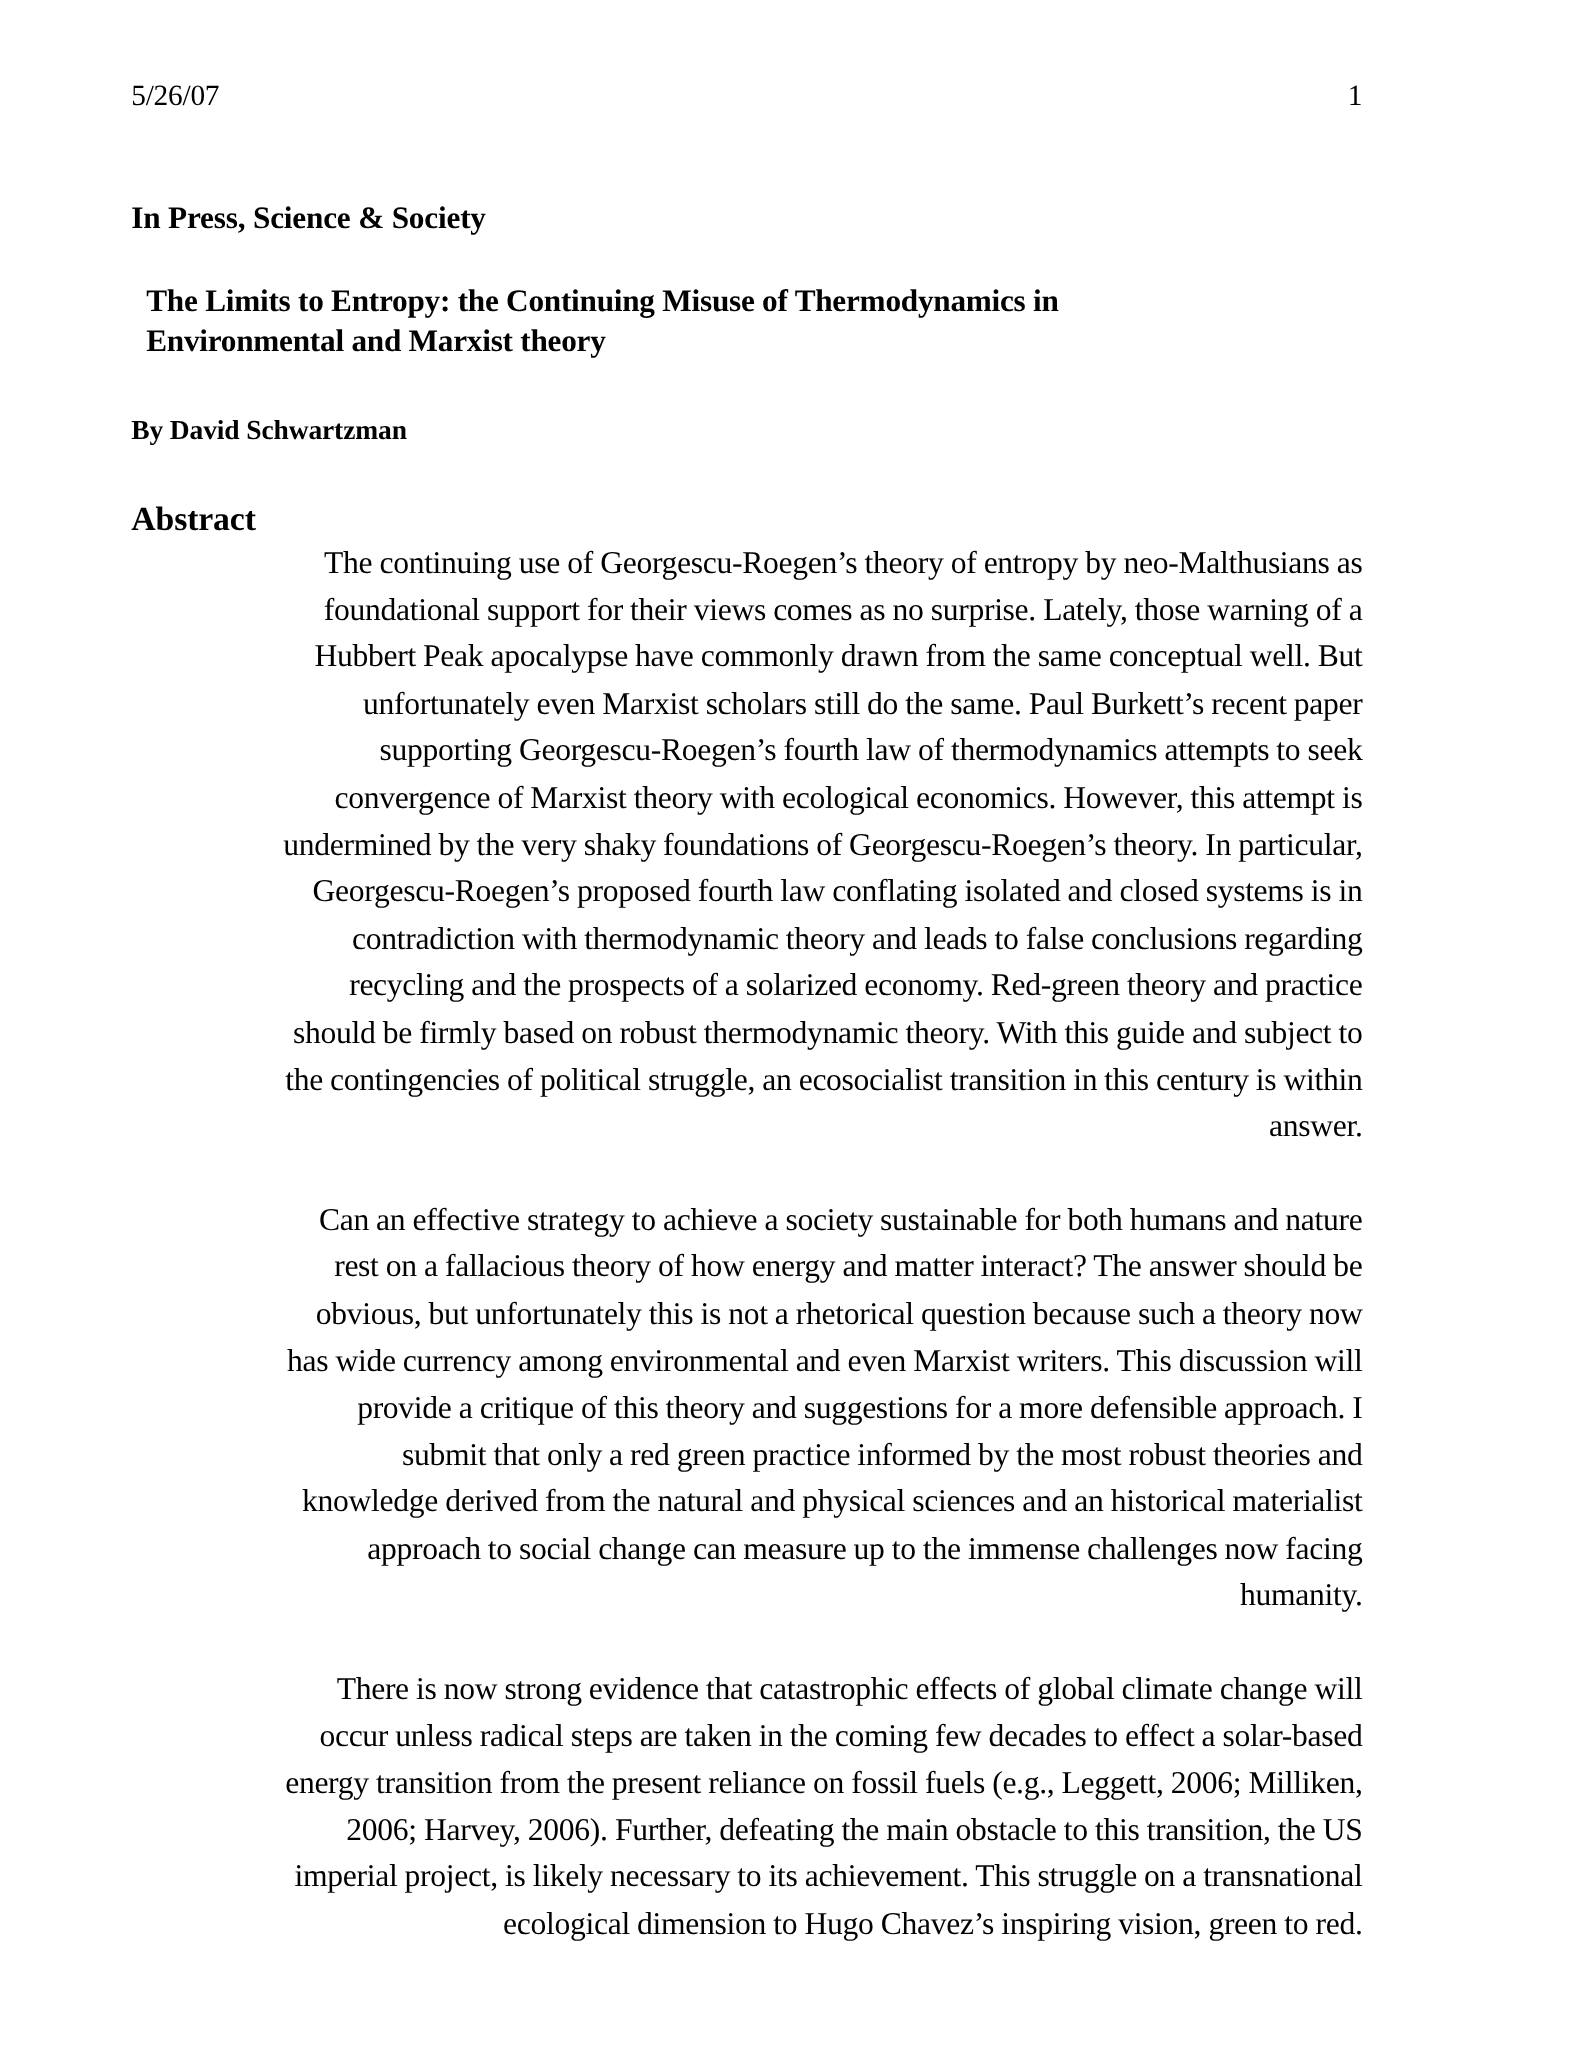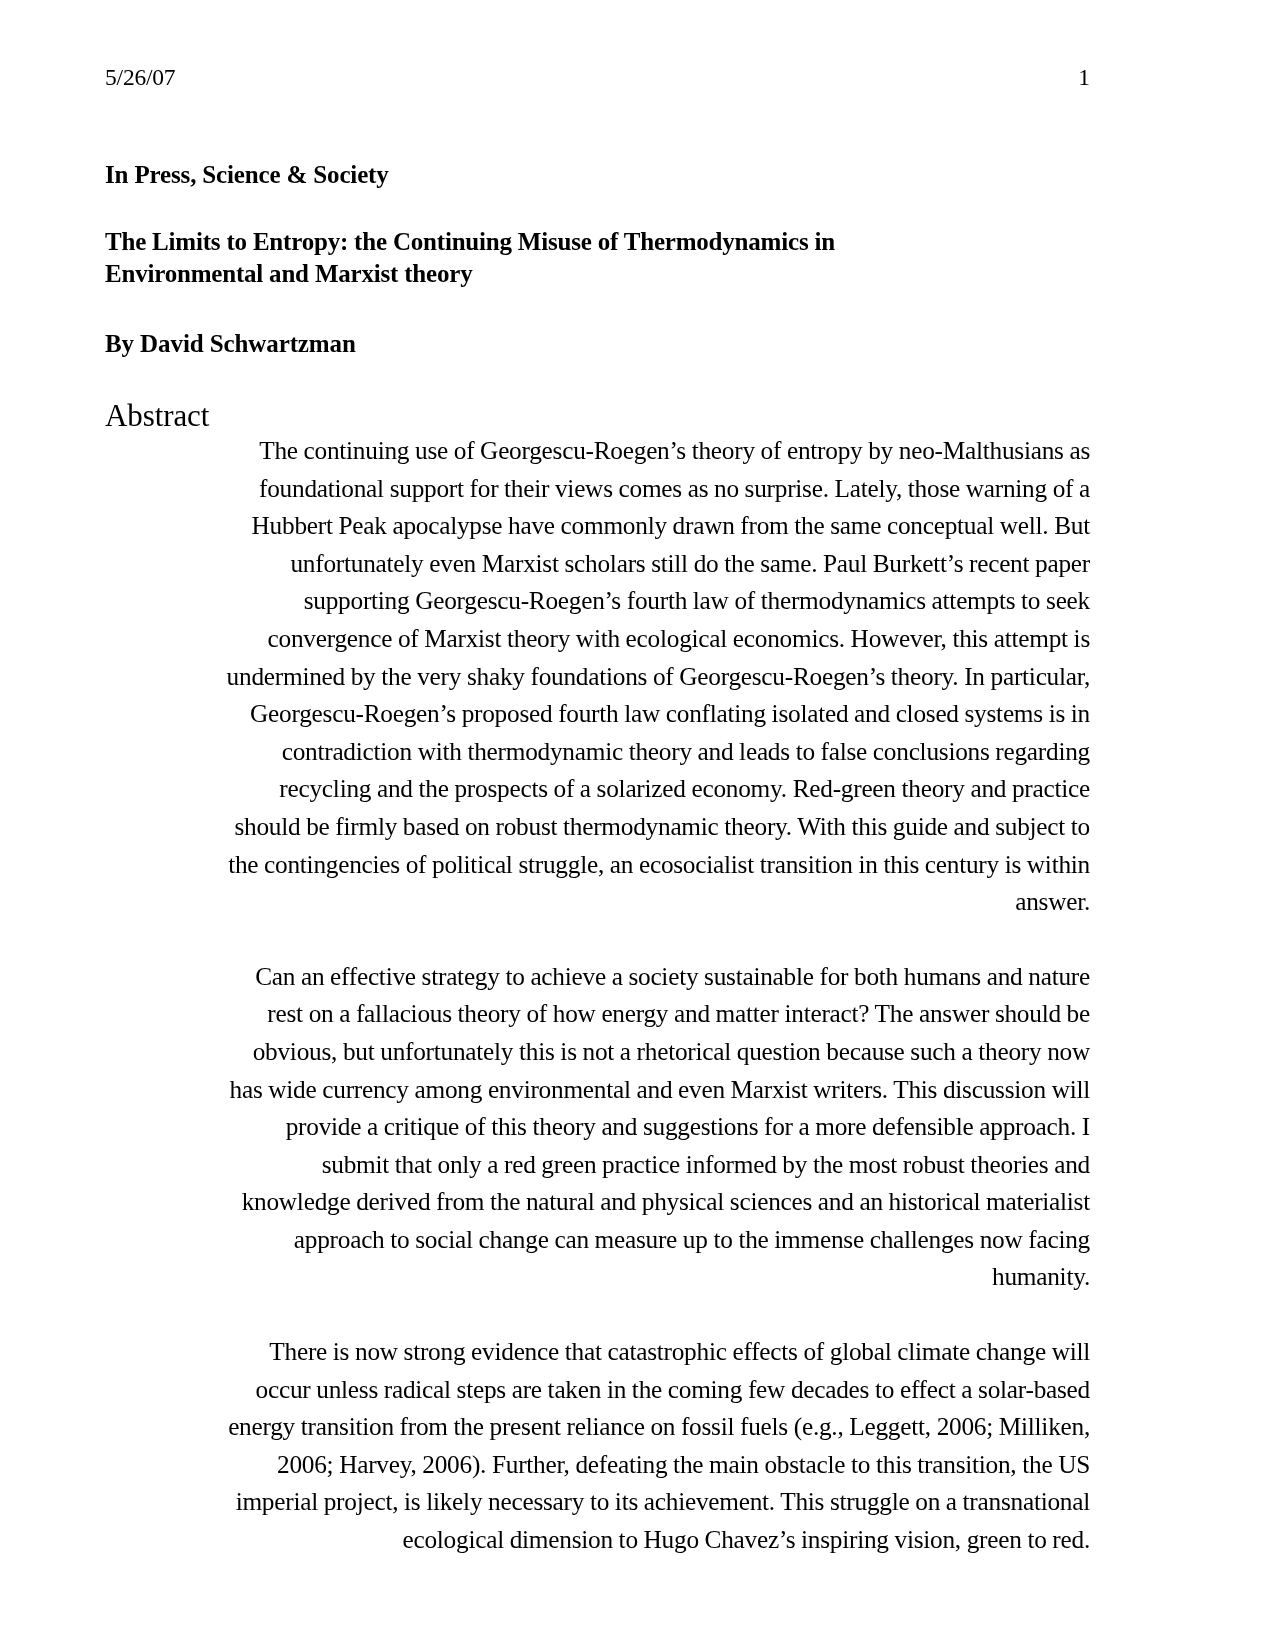--- a/index.html
+++ b/index.html
@@ -50,31 +50,32 @@
     margin-top: 63px;
     letter-spacing: -0.15px;
   }
   .doc-title {
     font-weight: bold;
     font-size: 25px;
     line-height: 32px;
     margin-top: 36px;
     letter-spacing: -0.2px;
     max-width: 860px;
+    margin-left: 12px;
   }
   .byline {
     font-weight: bold;
-    font-size: 25px;
+    font-size: 22px;
     line-height: 31px;
     margin-top: 38px;
     letter-spacing: -0.1px;
   }
   .section-head {
-    font-weight: normal;
-    font-size: 31px;
+    font-weight: bold;
+    font-size: 27px;
     line-height: 31px;
     margin-top: 41px;
     letter-spacing: -0.1px;
   }
   
   .para {
     font-size: 25.3px;
     line-height: 37.6px;
     letter-spacing: -0.25px;
     word-spacing: -0.3px;

